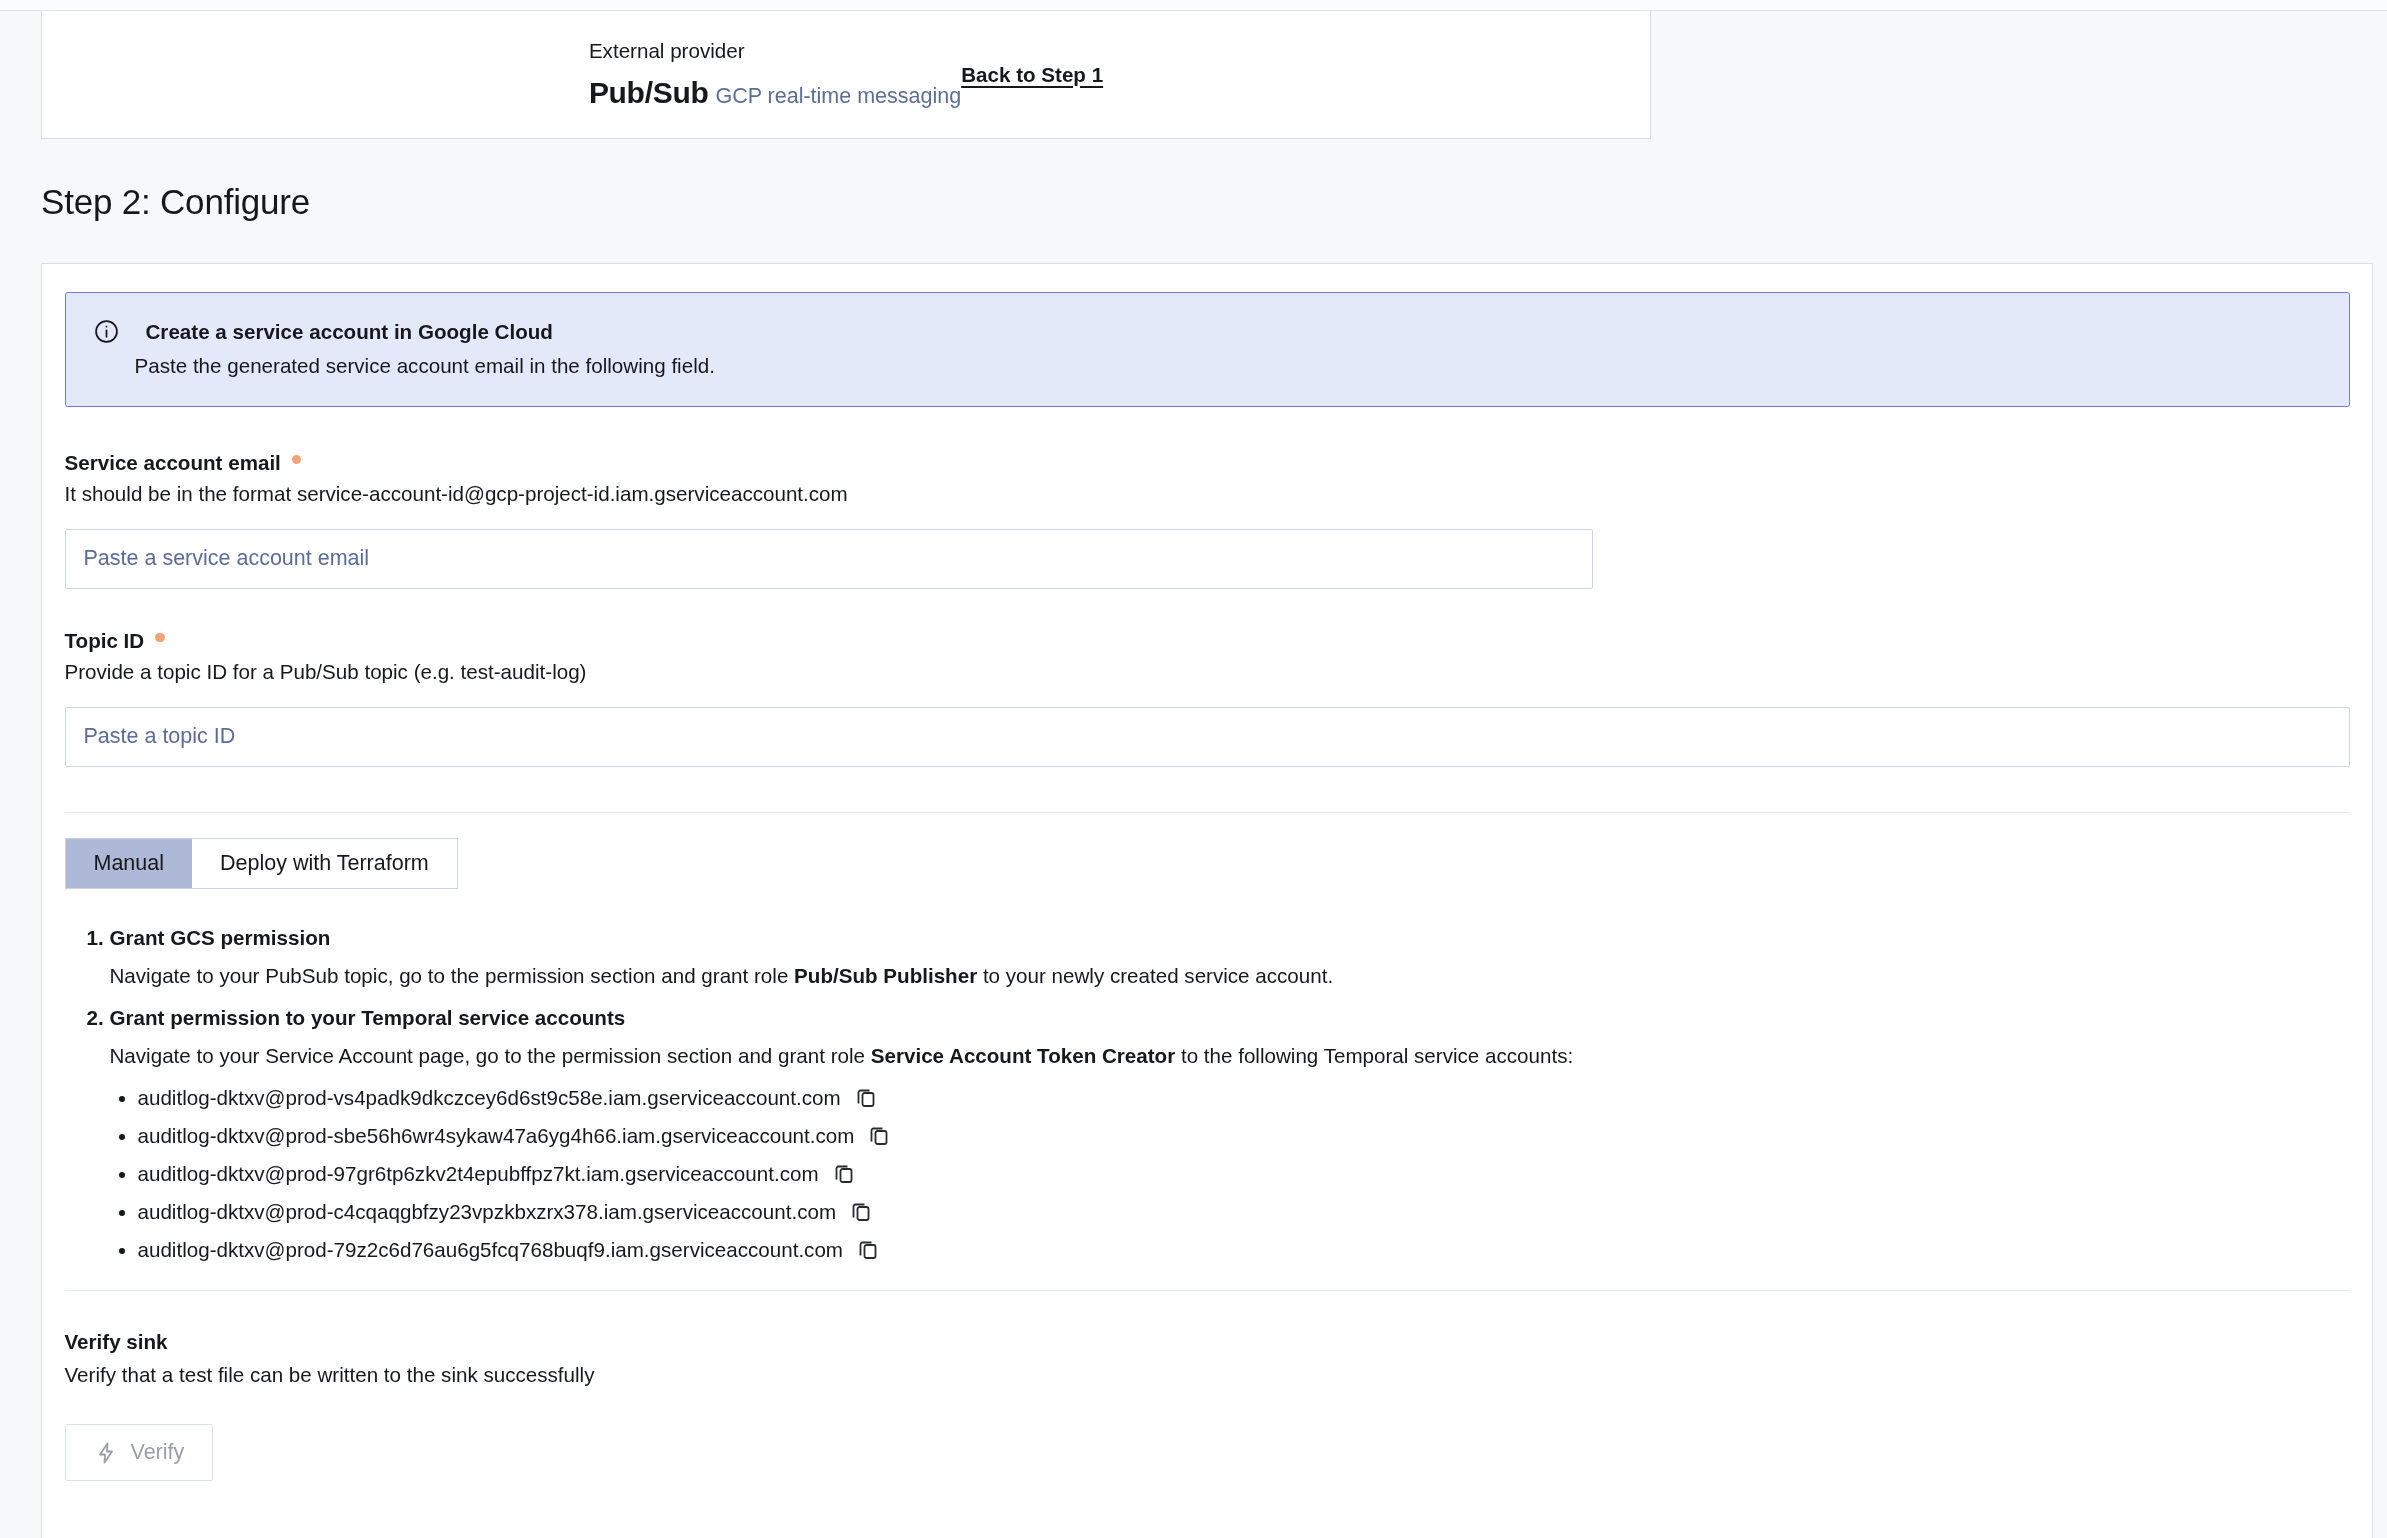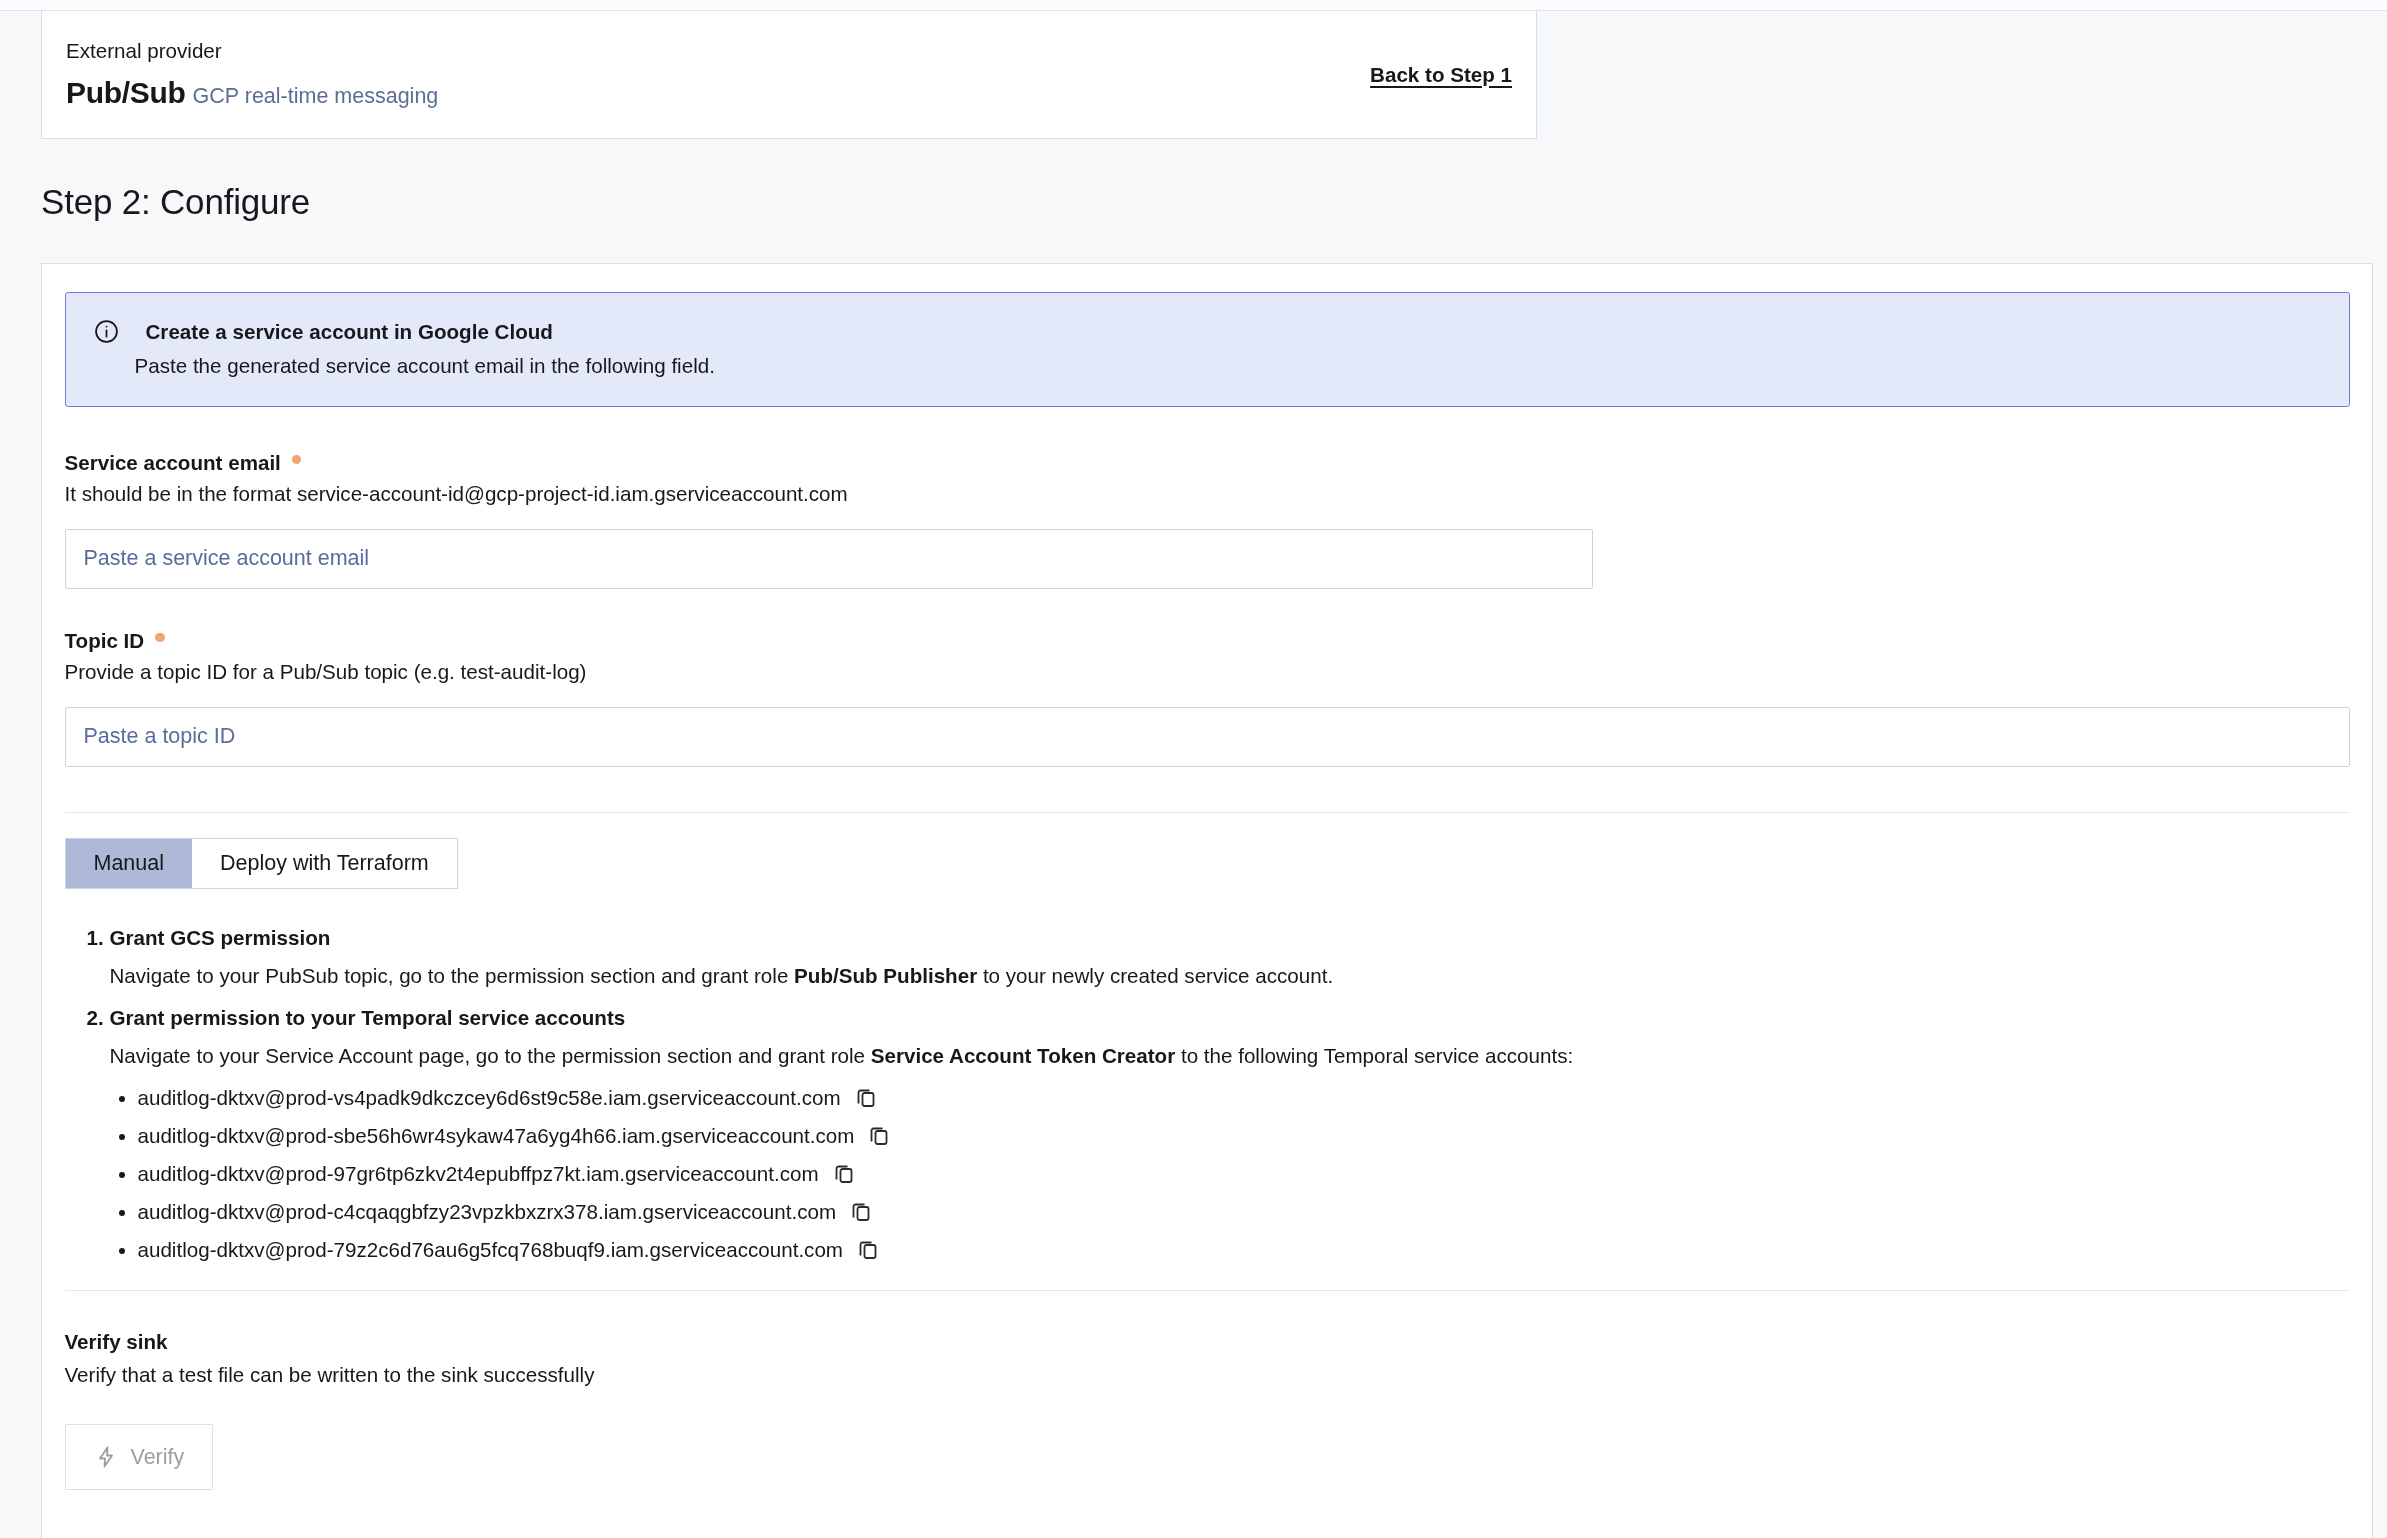--- a/index.html
+++ b/index.html
@@ -8,25 +8,25 @@
     background: #f7f8fa;
     font-family: "Liberation Sans", sans-serif;
     color: #17181c;
     overflow: hidden;
   }
   .top-rule { height: 11.2px; background: #fbfcfe; border-bottom: 0.9px solid #dfe3ec; }
 
   
   .provider-card {
     margin-left: 41px;
-    width: 1496px; height: 128px;
+    width: 1610px; height: 128px;
     background: #ffffff;
     border: 0.9px solid #d7ddea;
     border-top: none;
-    display: flex; align-items: center; justify-content: space-between;
+    display: flex; align-items: center; justify-content: center;
     padding: 0 24px 0 24px;
   }
   .provider-left .eyebrow { font-size: 20.6px; color: #17181c; }
   .provider-title-row { margin-top: 13px; display: flex; align-items: baseline; gap: 7px; }
   .provider-name { font-size: 30px; font-weight: 700; letter-spacing: -0.3px; }
   .provider-desc { font-size: 21.5px; color: #5c6d96; }
   .back-link {
     font-size: 20.6px; font-weight: 700; color: #17181c;
     text-decoration: underline; text-underline-offset: 3.7px; cursor: pointer;
   }
@@ -122,21 +122,21 @@
     margin: 0 0 14px 0;
   }
   .account-row { display: inline-flex; align-items: center; gap: 13px; }
   .copy-icon { width: 24px; height: 24px; cursor: pointer; flex: 0 0 auto; }
 
   .verify-heading { font-size: 20.6px; font-weight: 700; margin-top: 39px; }
   .verify-body { font-size: 20.6px; margin-top: 9.4px; }
 
   .btn {
     display: inline-flex; align-items: center; justify-content: center; gap: 13px;
-    height: 66px;
+    height: 57px;
     border: 0.9px solid #dbdfe7;
     border-radius: 1.9px;
     background: #ffffff;
     color: #9b9ea6;
     font-size: 21.5px;
     font-family: "Liberation Sans", sans-serif;
     padding: 0 28px;
   }
   .btn-verify { margin-top: 37px; }
   .btn-row { display: block; }

